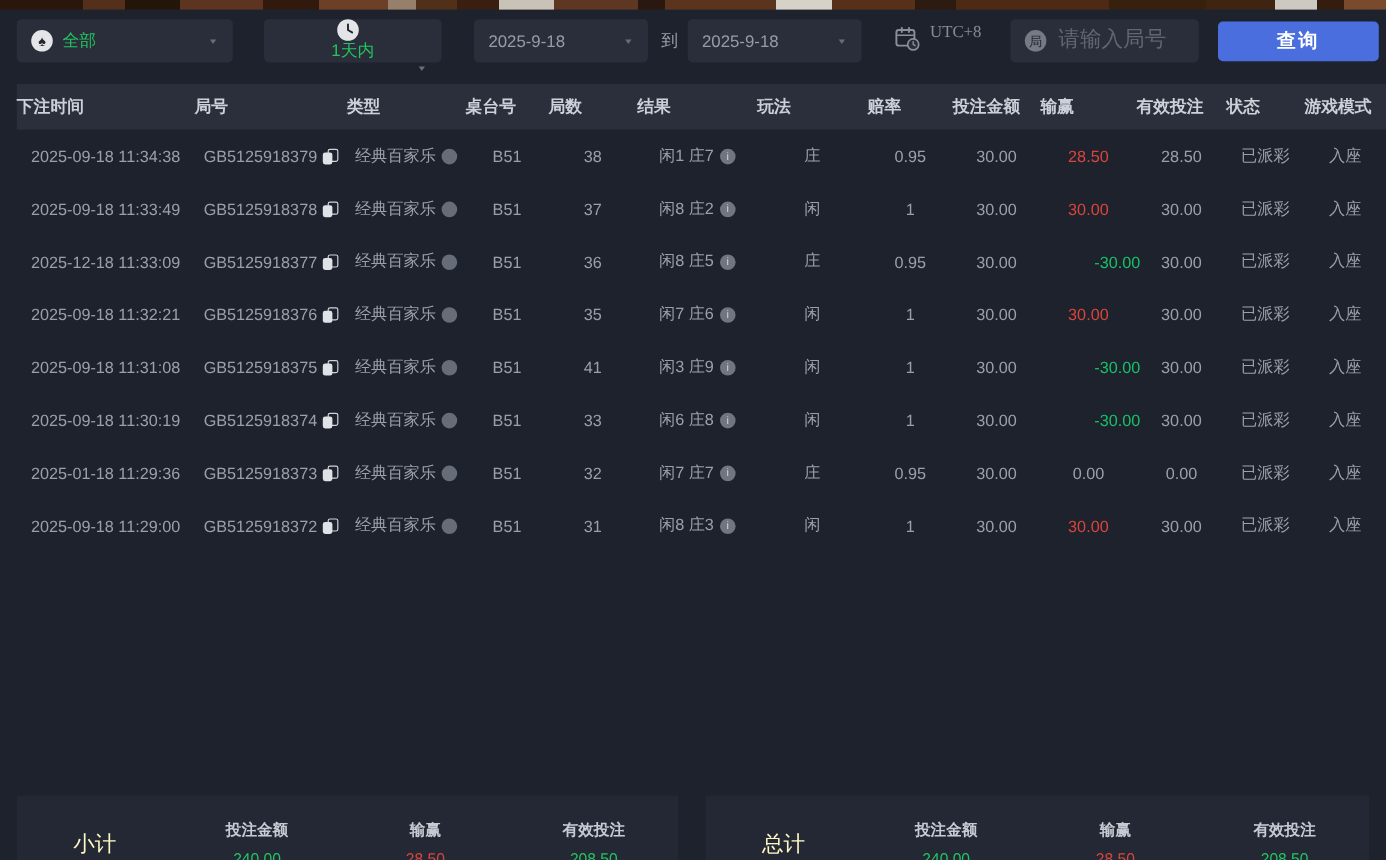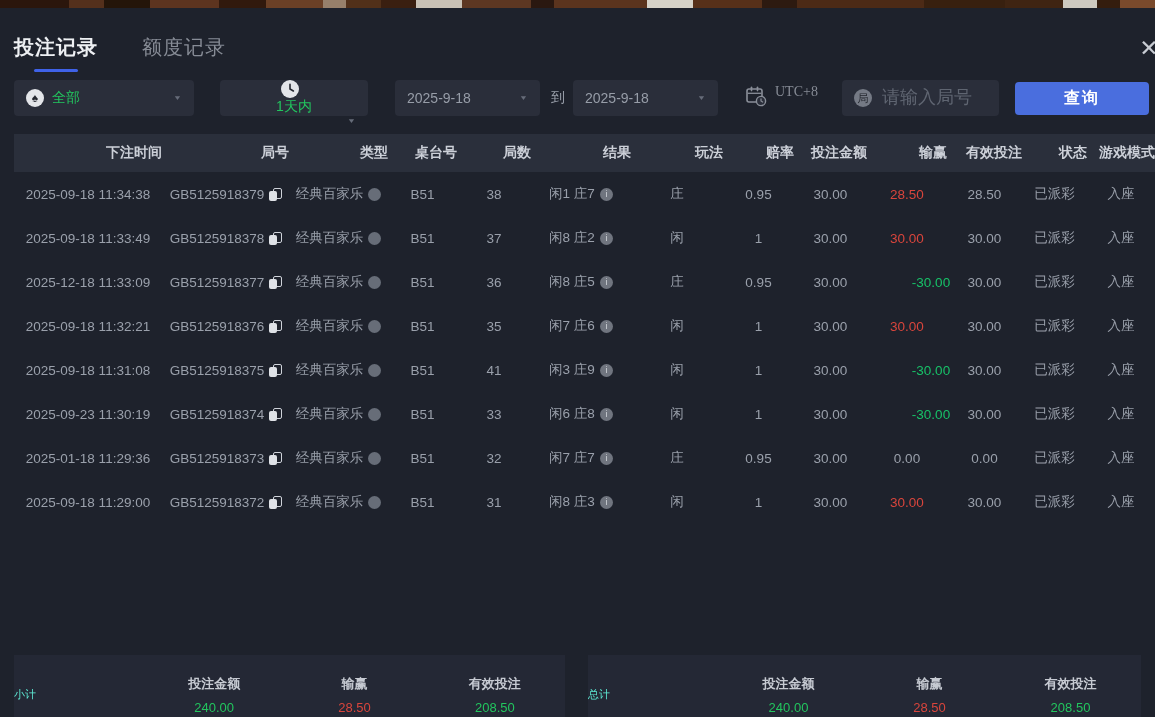--- a/index.html
+++ b/index.html
@@ -76,21 +76,21 @@
     font-family:inherit; cursor:pointer; letter-spacing:2px;
   }
 
   
   .table { margin:18px 0 0 14px; width:1141px;
     --cols:148px 127px 99px 69px 74px 100px 92px 71px 73px 80px 75px 65px 68px; }
   .thead {
     display:grid; grid-template-columns:var(--cols); height:38px;
     background:#2a2f3b; align-items:center;
   }
-  .th { text-align:right; color:#ccd0d8; font-size:14px; font-weight:700; }
+  .th { text-align:left; color:#ccd0d8; font-size:14px; font-weight:700; }
   .tr { display:grid; grid-template-columns:var(--cols); height:44px; align-items:center; }
   .td { display:flex; justify-content:center; align-items:center; gap:5px;
         color:#9aa0ab; font-size:13.5px; white-space:nowrap; }
   .wl.win { color:#d9453c; }
   .wl.loss { color:#17c168;margin-left:48px; }
   .wl.zero { color:#9aa0ab; }
 
   .icon-copy { position:relative; width:12px; height:13px; display:inline-block; cursor:pointer; }
   .icon-copy::before { content:''; position:absolute; left:4px; top:0; width:7px; height:9px;
     border:1px solid #cfd3da; border-radius:2px; }
@@ -98,40 +98,33 @@
     background:#dfe2e7; border-radius:2px; }
   .icon-dot { width:13px; height:13px; border-radius:50%; background:#676d78; display:inline-block; }
   .icon-info { width:13px; height:13px; border-radius:50%; background:#70757f; color:#d3d6db;
     font-size:9px; display:flex; align-items:center; justify-content:center; cursor:pointer; }
 
   
   .footer { position:absolute; left:0; top:647px; width:1155px; display:flex; }
   .sum-box { background:#242835; height:75px; display:flex; align-items:center; padding-top:4px; }
   .sum-box.left  { margin-left:14px; width:551px; }
   .sum-box.right { margin-left:23px; width:553px; }
-  .sum-label { width:130px; text-align:left; color:#5eead4; font-size:11px; }
+  .sum-label { width:130px; text-align:center; color:#fef9c3; font-size:18px; }
   .stat { flex:1; text-align:center; }
   .stat-label { color:#c6cad2; font-size:13px; font-weight:700; margin-bottom:7px; }
   .stat-value { color:#22c55e; font-size:13px; }
   .stat-value.win { color:#d9453c; }
 </style>
 </head>
 <body>
 
 <div class="bg-strip"></div>
 
 <div class="panel">
 
-  <div class="panel-header">
-    <div class="tabs">
-      <div class="tab active">投注记录</div>
-      <div class="tab">额度记录</div>
-    </div>
-    <div class="close-btn">✕</div>
-  </div>
 
   <div class="filter-bar">
     <div class="ctrl game">
       <span class="icon-circle">♠</span>
       <span class="ctrl-text">全部</span>
       <span class="caret">▼</span>
     </div>
 
     <div class="ctrl range">
       <span class="icon-circle">
@@ -415,21 +408,21 @@
       <div class="td">
             <span>已派彩</span>
           </div>
       <div class="td">
             <span>入座</span>
           </div>
     </div>
 
     <div class="tr">
       <div class="td">
-            <span>2025-09-23 11:30:19</span>
+            <span>2025-09-18 11:30:19</span>
           </div>
       <div class="td">
         <span>GB5125918374</span>
         <span class="icon-copy"></span>
       </div>
       <div class="td">
         <span>经典百家乐</span>
         <span class="icon-dot"></span>
       </div>
       <div class="td">

